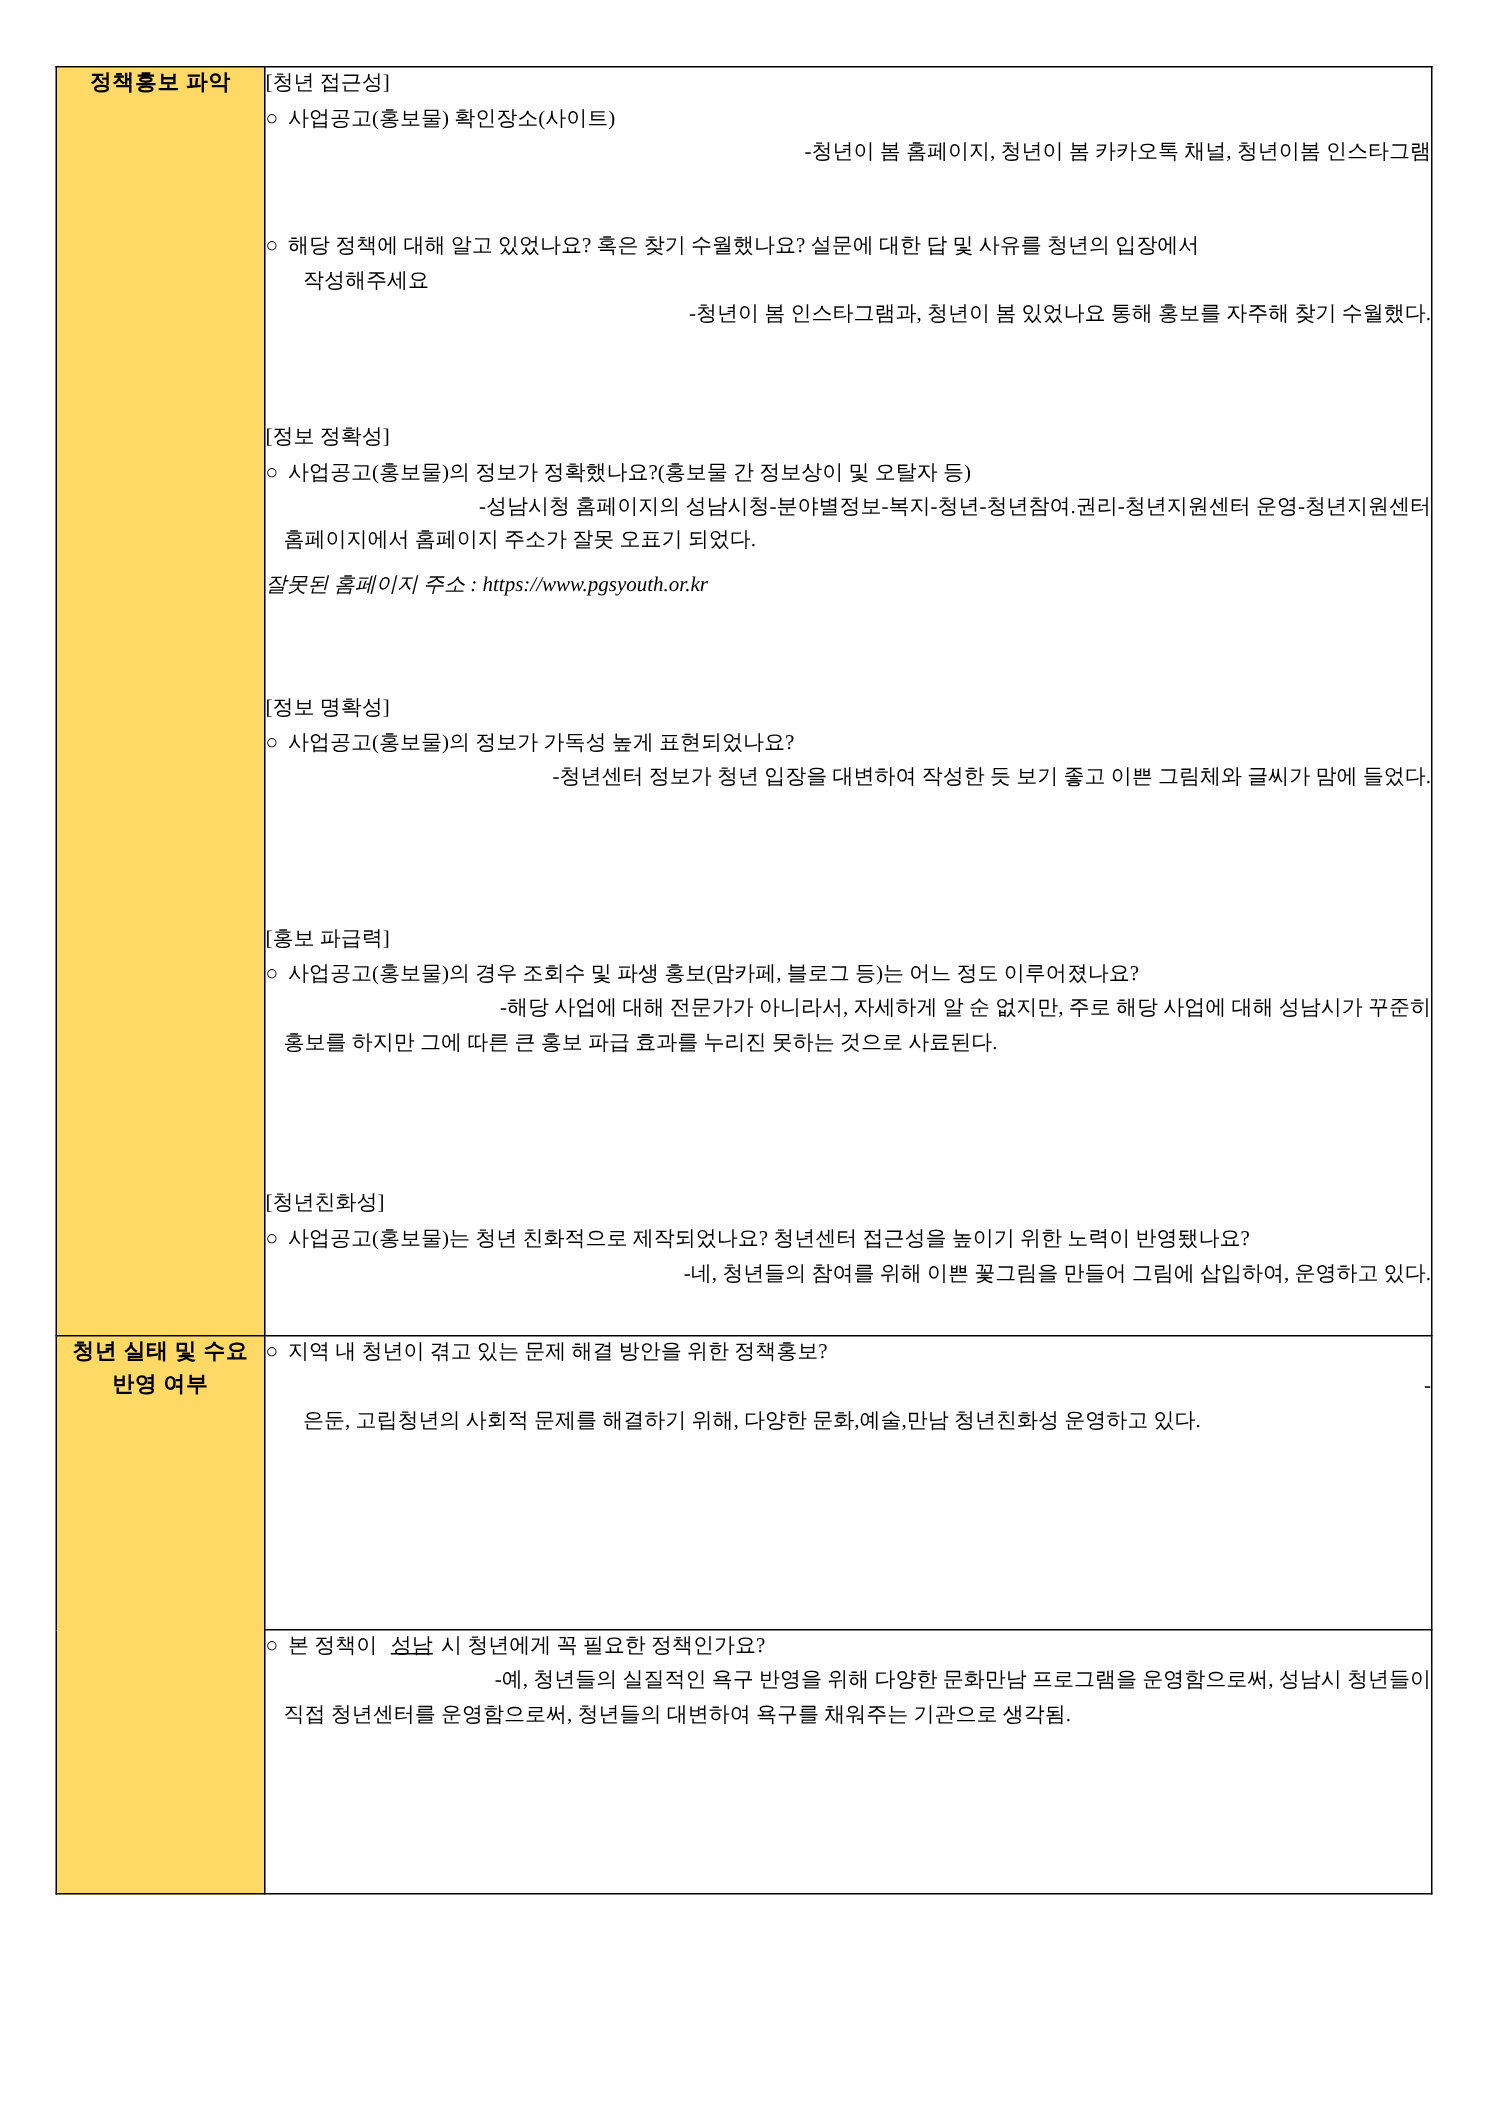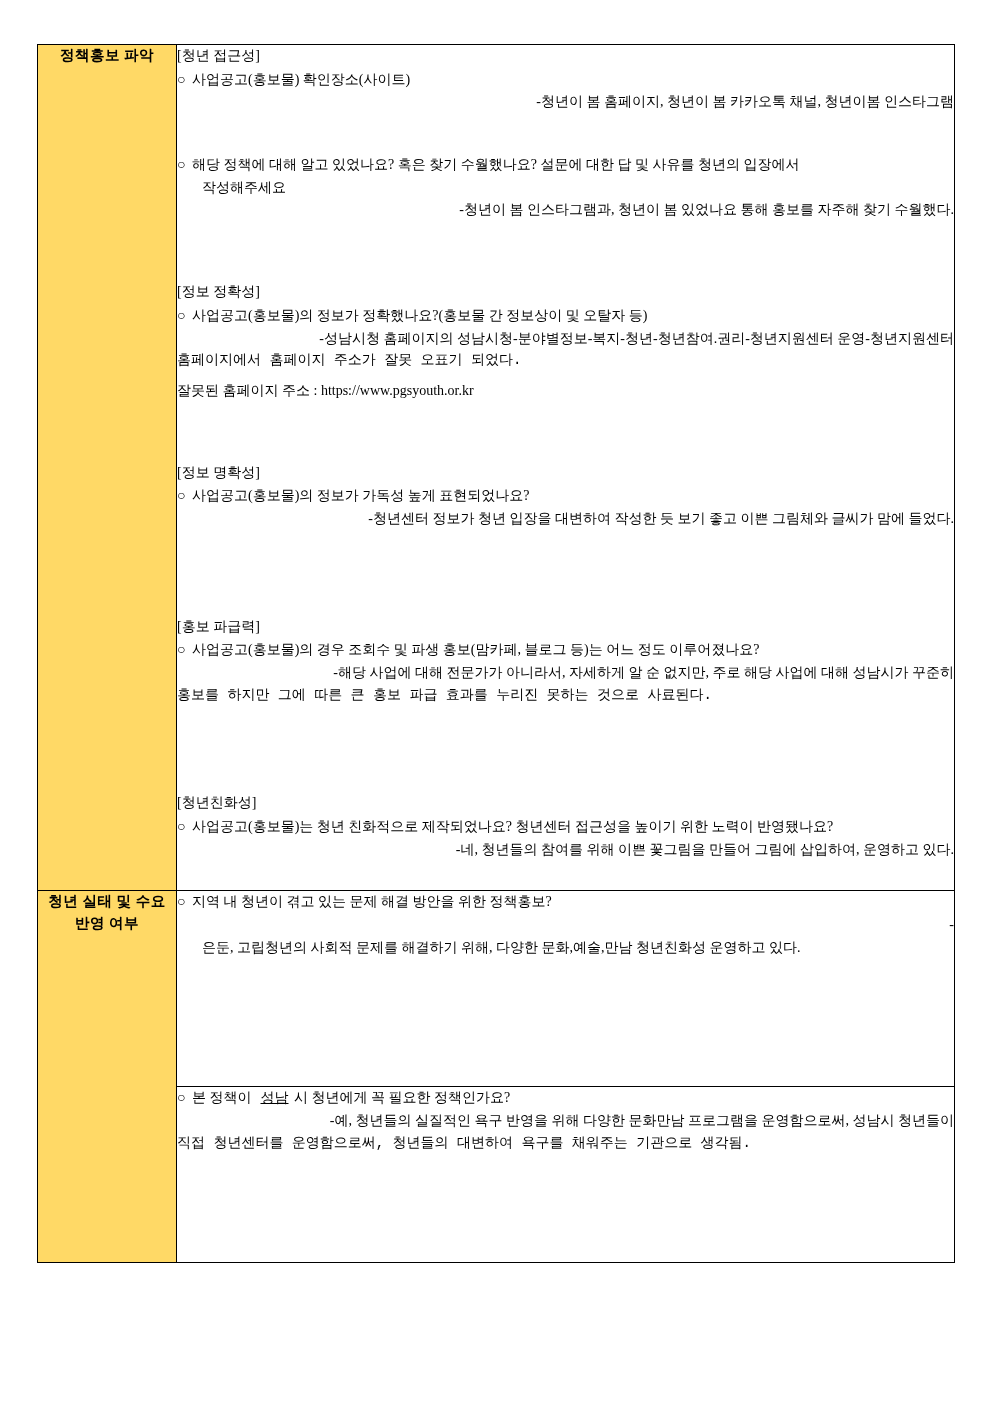--- a/index.html
+++ b/index.html
@@ -75,28 +75,28 @@
     margin: 0 0 1px 0;
     text-align: right;
   }
   .a .dash {
     display: inline-block;
     width: 14px;
   }
   .note {
     margin: 8px 0 0 0;
     padding-left: 0px;
+    font-style: italic;
   }
   .gap-xl { height: 56px; }
   .gap-l { height: 40px; }
   .gap-m { height: 26px; }
   .flow {
-    padding-left: 0;
-    margin: 0 0 1px 0;
-    font-family: Liberation Mono, monospace;
+    padding-left: 12px;
+    margin: 0 0 1px 0;
   }
   .underline-field {
     text-decoration: underline;
     padding: 0 2px;
   }
   .row2-cellA { height: 195px; }
   .row2-cellB { height: 175px; }
 </style>
 </head>
 <body>

